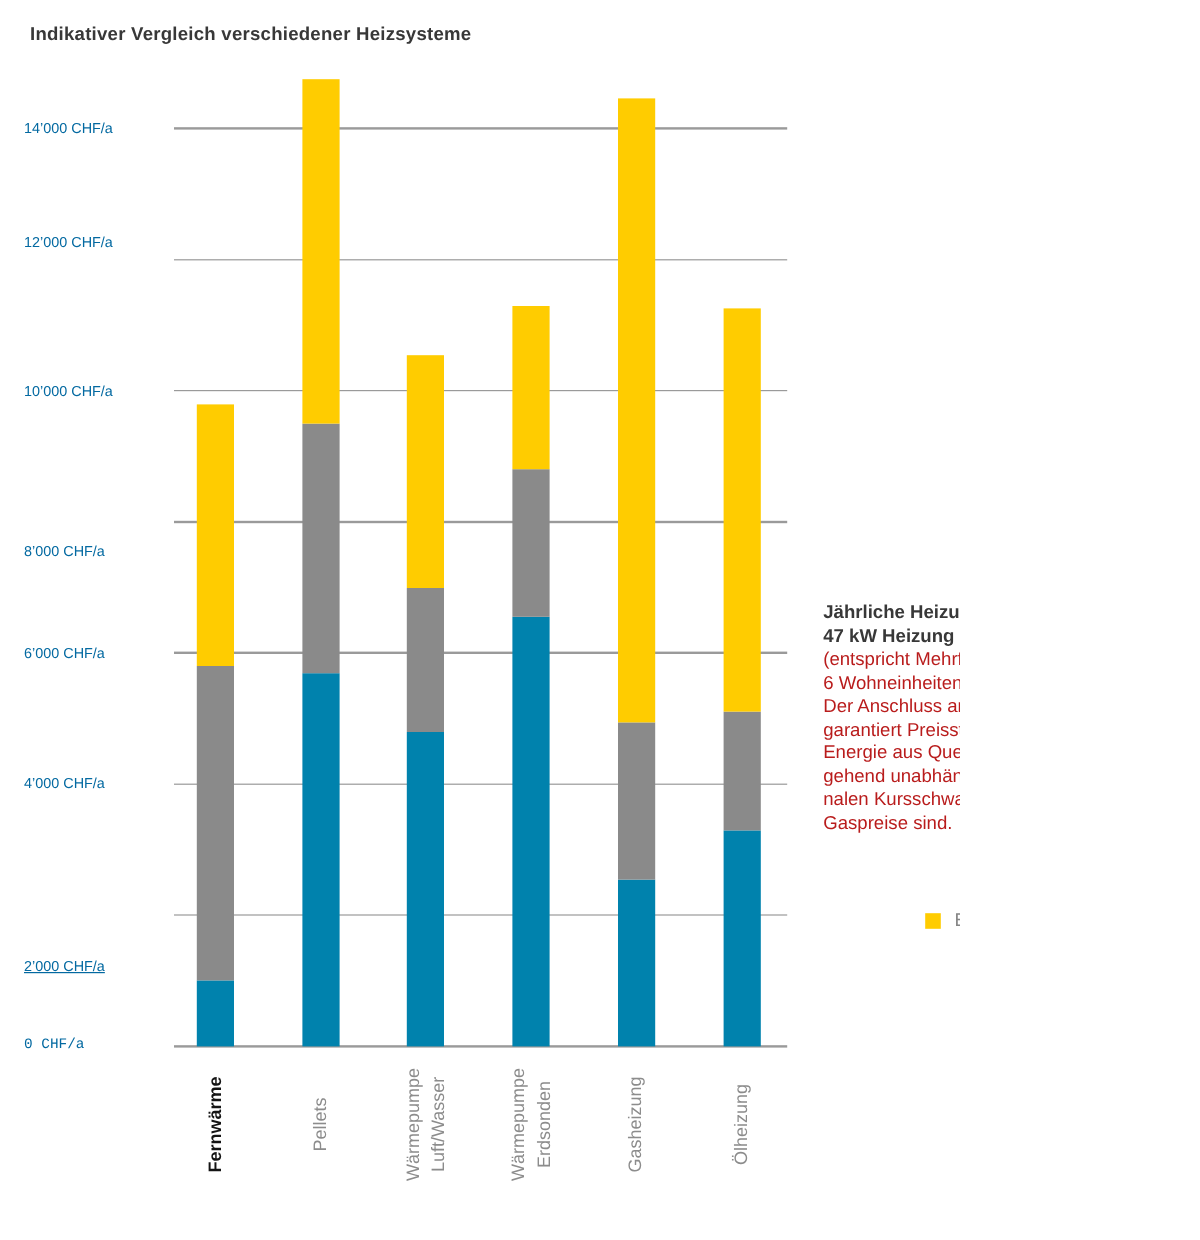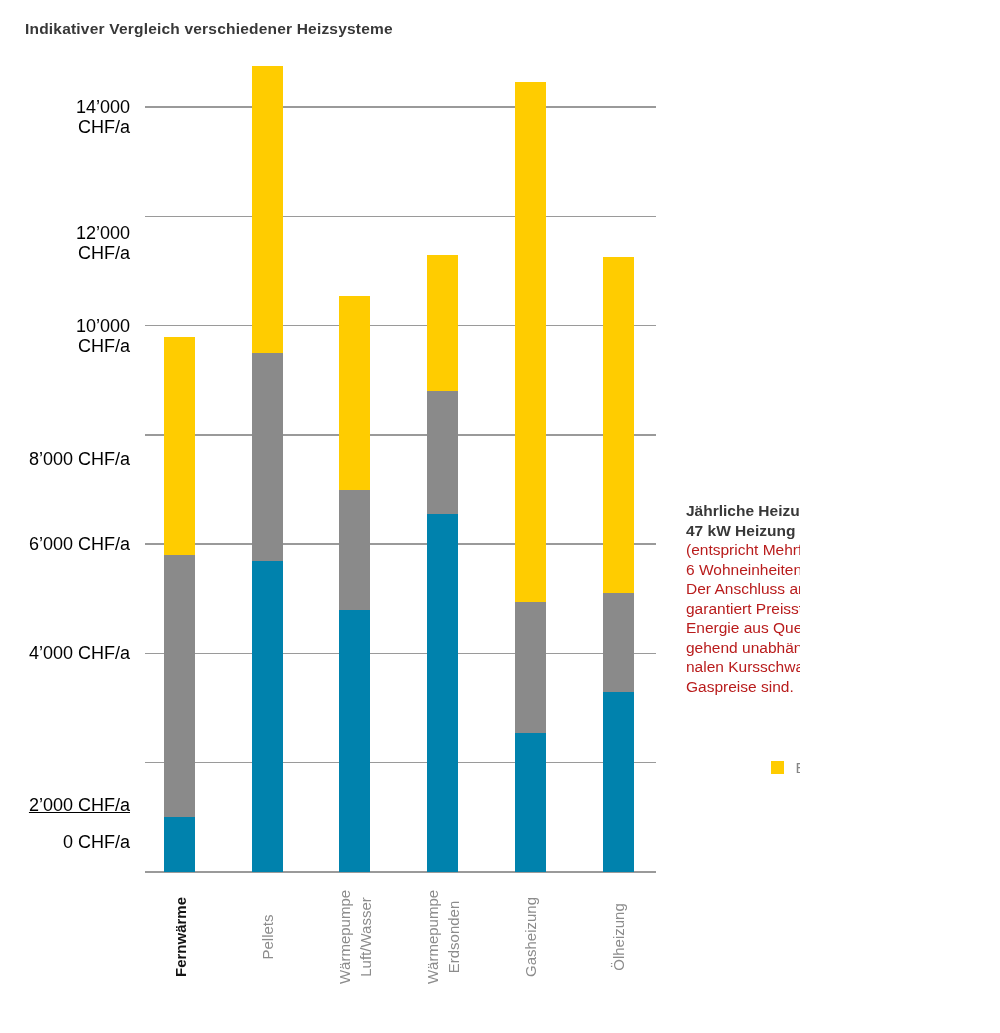--- a/index.html
+++ b/index.html
@@ -13,22 +13,22 @@
   .chart-title{
     position:absolute;left:25px;top:20px;
     font-size:15.5px;font-weight:bold;color:#383838;
     letter-spacing:0.2px;
   }
   
   .gridline{
     position:absolute;height:1.5px;background:#9a9a9a;z-index:1;
   }
   .ytick-label{
-    position:absolute;width:110px;text-align:right;
-    font-size:18px;color:#000000;line-height:20px;z-index:1;
+    position:absolute;width:110px;
+    font-size:12px;color:#0369a1;line-height:20px;z-index:1;
   }
   .bar-seg{
     position:absolute;z-index:2;
   }
   .xlabel-anchor{
     position:absolute;width:0;height:0;z-index:1;
   }
   .xlabel{
     position:absolute;left:0;top:0;
     transform:translate(-50%,-50%) rotate(-90deg);
@@ -61,33 +61,33 @@
     font-size:15.5px;line-height:20px;color:#868686;white-space:pre-line;
   }
 </style>
 </head>
 <body>
 
 <div class="canvas">
   <div class="chart-title">Indikativer Vergleich verschiedener Heizsysteme</div>
   <div id="plot">
       <div class="gridline" style="left: 145px; width: 511px; top: 871.25px;"></div>
-      <div class="ytick-label" style="left: 20px; top: 832px;">0 CHF/a</div>
+      <div class="ytick-label" style="left: 20px; top: 860px; font-family: Liberation Mono, monospace;">0 CHF/a</div>
       <div class="gridline" style="left: 145px; width: 511px; top: 761.97px;"></div>
       <div class="ytick-label" style="left: 20px; top: 795px; text-decoration: underline;">2’000 CHF/a</div>
       <div class="gridline" style="left: 145px; width: 511px; top: 652.69px;"></div>
       <div class="ytick-label" style="left: 20px; top: 643.44px;">4’000 CHF/a</div>
       <div class="gridline" style="left: 145px; width: 511px; top: 543.41px;"></div>
       <div class="ytick-label" style="left: 20px; top: 534.16px;">6’000 CHF/a</div>
       <div class="gridline" style="left: 145px; width: 511px; top: 434.13px;"></div>
       <div class="ytick-label" style="left: 20px; top: 424.88px; margin-top: 24px;">8’000 CHF/a</div>
       <div class="gridline" style="left: 145px; width: 511px; top: 324.85px;"></div>
       <div class="ytick-label" style="left: 20px; top: 315.6px;">10’000 CHF/a</div>
       <div class="gridline" style="left: 145px; width: 511px; top: 215.57px;"></div>
-      <div class="ytick-label" style="left: 20px; top: 223px;">12’000 CHF/a</div>
+      <div class="ytick-label" style="left: 20px; top: 192px;">12’000 CHF/a</div>
       <div class="gridline" style="left: 145px; width: 511px; top: 106.29px;"></div>
       <div class="ytick-label" style="left: 20px; top: 97.04px;">14’000 CHF/a</div>
       <div class="bar-seg" style="left: 164px; width: 31px; top: 817.36px; height: 54.64px; background: rgb(0, 130, 173);"></div>
       <div class="bar-seg" style="left: 164px; width: 31px; top: 555.088px; height: 262.272px; background: rgb(138, 138, 138);"></div>
       <div class="bar-seg" style="left: 164px; width: 31px; top: 336.528px; height: 218.56px; background: rgb(255, 204, 0);"></div>
       <div class="xlabel-anchor" style="left: 179.5px; top: 937px;">
         <div class="xlabel highlight">Fernwärme</div>
       </div>
       <div class="bar-seg" style="left: 251.7px; width: 31px; top: 560.552px; height: 311.448px; background: rgb(0, 130, 173);"></div>
       <div class="bar-seg" style="left: 251.7px; width: 31px; top: 352.92px; height: 207.632px; background: rgb(138, 138, 138);"></div>

